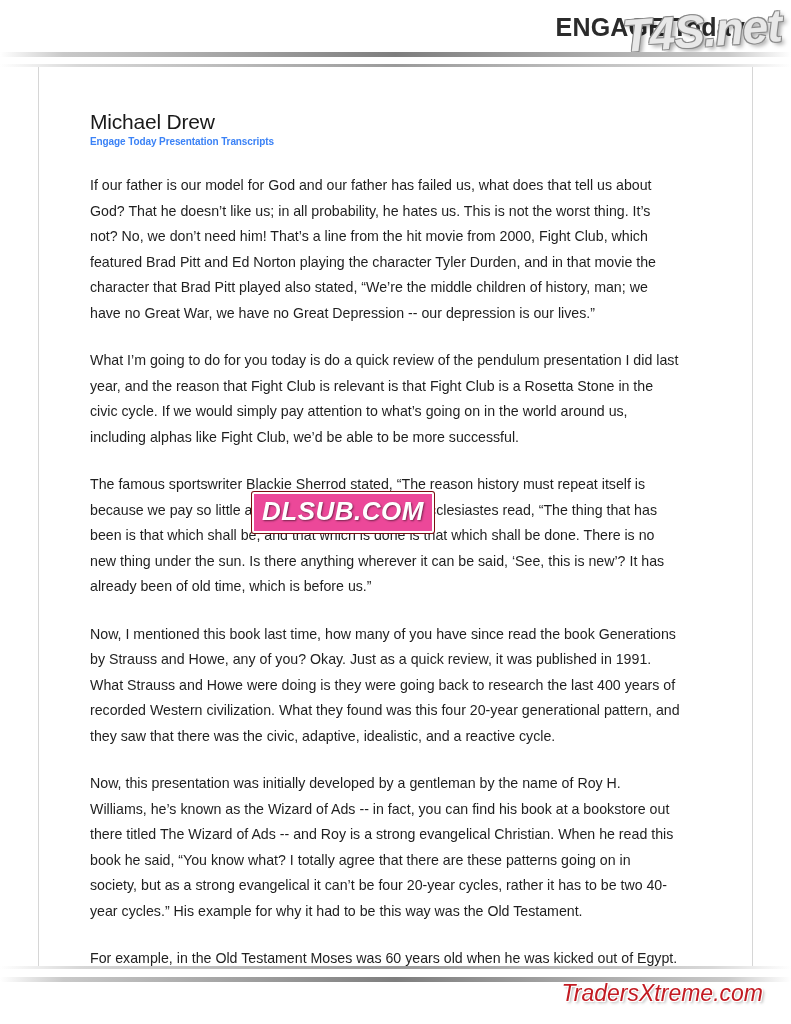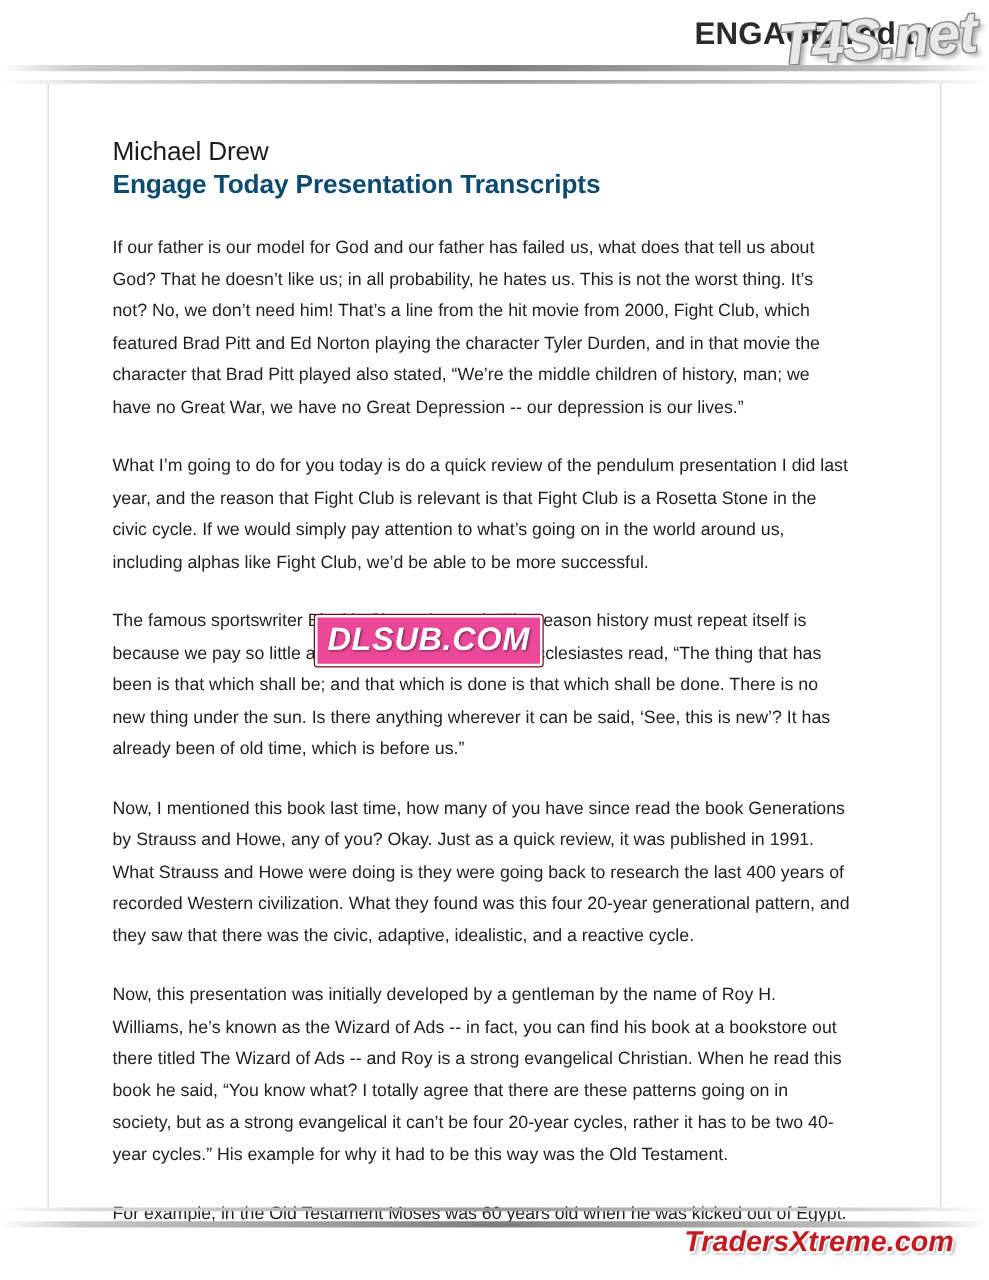--- a/index.html
+++ b/index.html
@@ -76,23 +76,23 @@
     width: 606px;
   }
   .doc-title {
     font-size: 21px;
     font-weight: normal;
     color: #1a1a1a;
     margin: 0 0 2px 0;
     letter-spacing: -0.2px;
   }
   .doc-subtitle {
-    font-size: 21px;
-    font-weight: bold;
-    color: #0c4a6e;
+    font-size: 10px;
+    font-weight: bold;
+    color: #3b82f6;
     margin: 0 0 26px 0;
     letter-spacing: -0.1px;
   }
   .para {
     font-size: 14.2px;
     line-height: 25.5px;
     color: #1f1f1f;
     margin: 0 16px 22px 0;
     text-align: left;
   }
@@ -141,21 +141,21 @@
     color: #ffffff;
     letter-spacing: 0.5px;
     text-shadow: 1px 1px 2px rgba(0,0,0,0.5);
     white-space: nowrap;
   }
   .wm-txt {
     position: absolute;
     right: 28px;
     top: 980px;
     font-size: 23px;
-    font-weight: bold;
+    font-weight: normal;
     font-style: italic;
     color: #c21b22;
     text-shadow:
       -1px -1px 0 #ffffff,
       1px -1px 0 #ffffff,
       -1px 1px 0 #ffffff,
       1px 1px 0 #ffffff,
       2px 2px 3px rgba(0,0,0,0.35);
     white-space: nowrap;
   }

